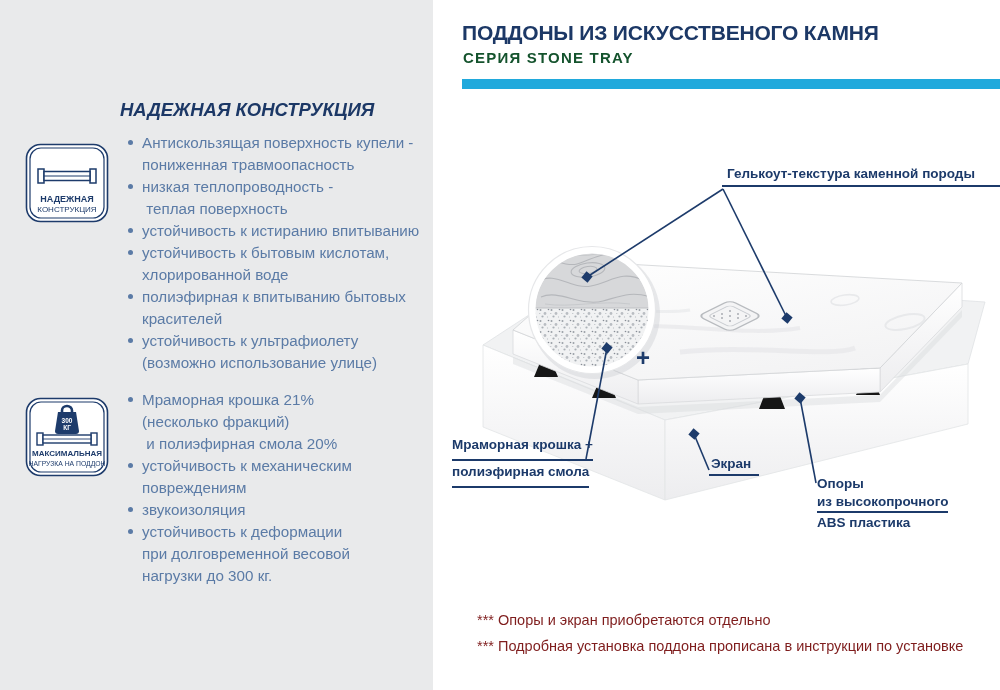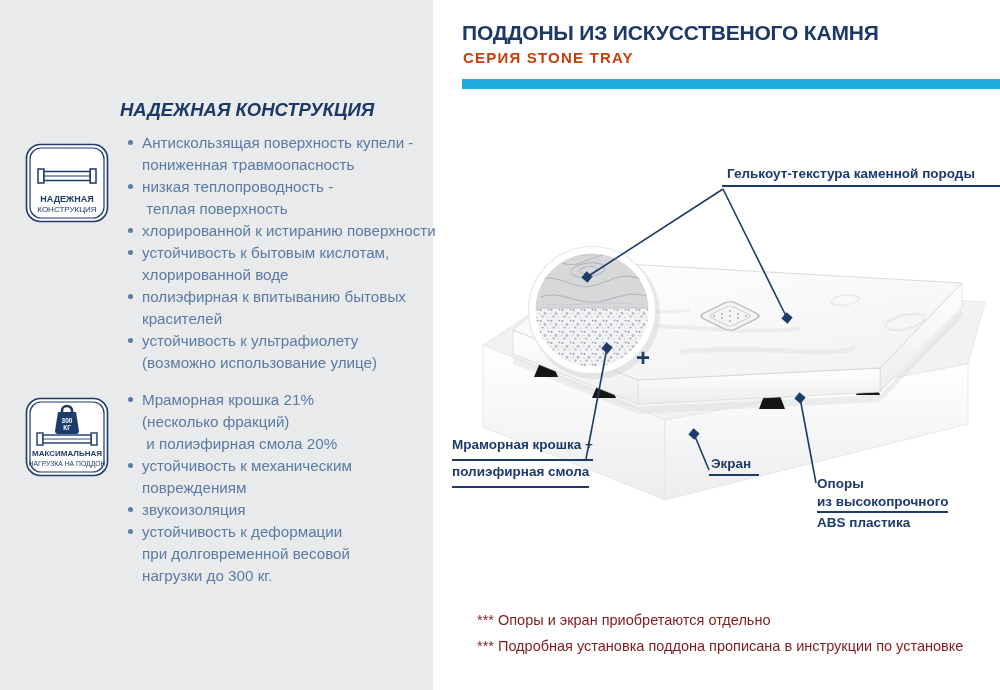--- a/index.html
+++ b/index.html
@@ -5,21 +5,21 @@
   html,body{margin:0;padding:0;background:#fff;}
   #page{position:relative;width:1000px;height:690px;overflow:hidden;background:#ffffff;
         font-family:"Liberation Sans","DejaVu Sans",sans-serif;}
   .abs{position:absolute;}
 
   
   #left-panel{left:0;top:0;width:433px;height:690px;background:#e9eaeb;}
 
   
   #title{left:462px;top:21px;width:520px;font-size:21px;font-weight:bold;color:#1c3866;letter-spacing:-0.2px;}
-  #subtitle{left:463px;top:49px;font-size:15px;color:#c2410c;letter-spacing:1.2px;font-weight:bold;}
+  #subtitle{left:463px;top:49px;font-size:15px;color:#14532d;letter-spacing:1.2px;font-weight:bold;}
   #cyan-bar{left:462px;top:79px;width:538px;height:10px;background:#20a9dc;}
   #logo{left:895px;top:0;width:105px;height:70px;}
 
   
   #heading{left:120px;top:99px;font-size:18.5px;font-weight:bold;color:#1c3866;font-style:italic;}
   ul.features{list-style:none;margin:0;padding:0;width:310px;}
   #features-1{left:128px;top:132px;}
   #features-2{left:128px;top:389px;}
   ul.features li{display:flex;gap:9px;}
   ul.features .dot{flex:0 0 5px;width:5px;height:5px;border-radius:50%;background:#5b7ba6;margin-top:8px;}
@@ -105,21 +105,21 @@
         <span class="txt">Антискользящая поверхность купели -
 пониженная травмоопасность</span>
       </li>
       <li>
         <span class="dot"></span>
         <span class="txt">низкая теплопроводность -
  теплая поверхность</span>
       </li>
       <li>
         <span class="dot"></span>
-        <span class="txt">хлорированной к истиранию поверхности</span>
+        <span class="txt">устойчивость к истиранию впитыванию</span>
       </li>
       <li>
         <span class="dot"></span>
         <span class="txt">устойчивость к бытовым кислотам,
 хлорированной воде</span>
       </li>
       <li>
         <span class="dot"></span>
         <span class="txt">полиэфирная к впитыванию бытовых
 красителей</span>

